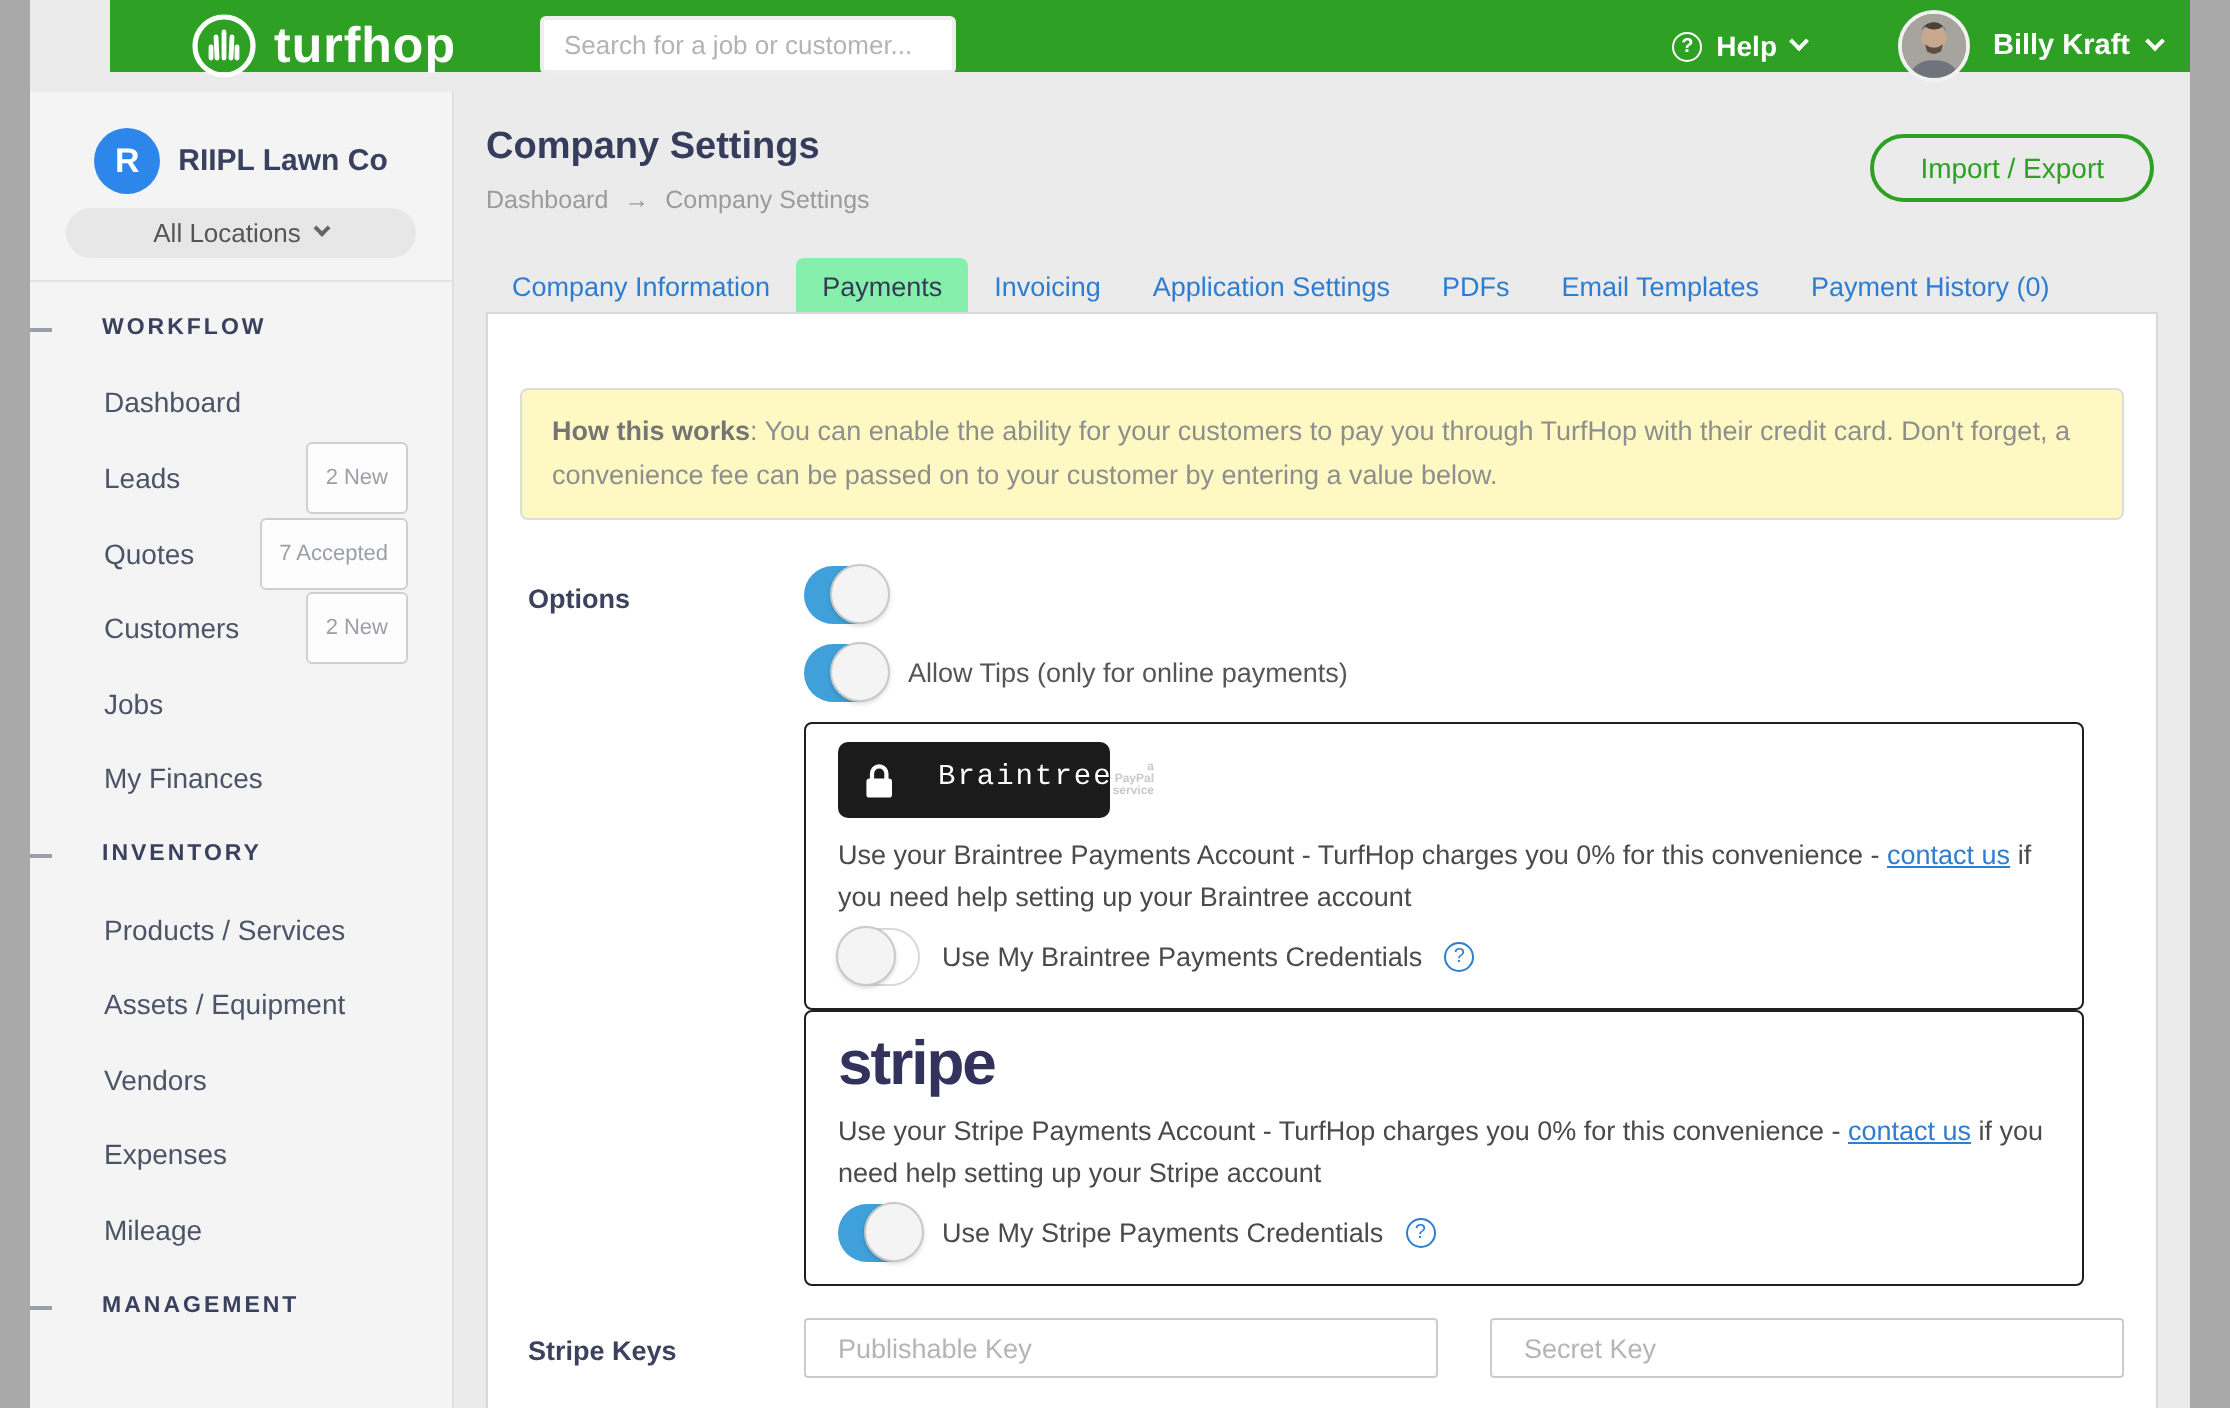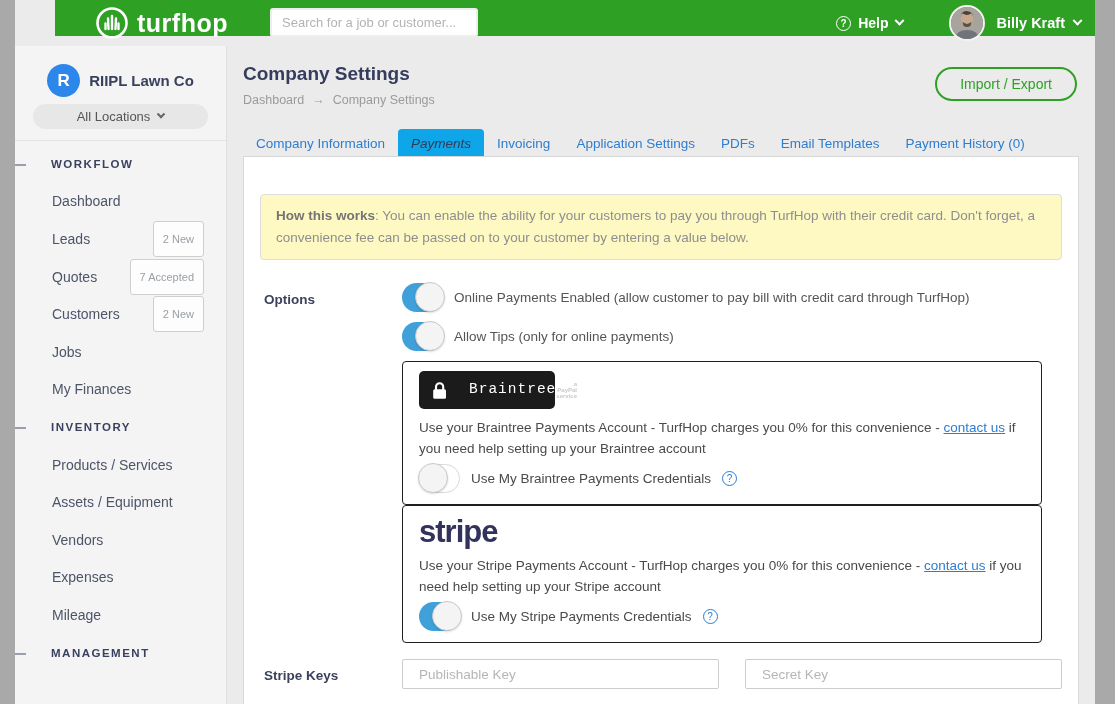--- a/index.html
+++ b/index.html
@@ -45,21 +45,21 @@
 
   
   .main { position:absolute; left:227px; top:46px; right:20px; bottom:0; background:#ebebeb; }
   .page-title { position:absolute; left:16px; top:17px; font-size:19px; font-weight:bold; color:#363d5c; }
   .breadcrumb { position:absolute; left:16px; top:47px; font-size:12.5px; color:#9b9b9b; display:flex; gap:8px; align-items:center; }
   .breadcrumb .crumb { cursor:pointer; }
   .import-btn { position:absolute; right:18px; top:21px; height:34px; padding:3px 23px; background:transparent; border:2px solid #2ea125; border-radius:18px; color:#2ea125; font-size:14px; cursor:pointer; font-family:"Liberation Sans",sans-serif; }
 
   .tabs { position:absolute; left:16px; top:83px; display:flex; align-items:flex-end; }
   .tab { padding:7px 13px 8px; font-size:13.5px; color:#2d7dd2; cursor:pointer; white-space:nowrap; }
-  .tab.active { background:#0ea5e9; color:#343b58; border-radius:4px 4px 0 0;font-style:italic; }
+  .tab.active { background:#86efac; color:#343b58; border-radius:4px 4px 0 0; }
 
   .panel { position:absolute; left:16px; right:16px; top:110px; bottom:-12px; background:#fff; border:1px solid #d8d8d8; }
 
   .infobox { margin:37px 16px 0; border:1px solid #ddd; border-radius:4px; background:#fef9c3; padding:10px 15px; font-size:13.5px; color:#8e8e8e; line-height:22px; }
   .infobox b { color:#757575; }
 
   .form-row { display:flex; margin-top:23px; }
   .row-label { width:158px; padding-left:20px; padding-top:9px; font-size:13.5px; font-weight:bold; color:#3c425c; flex:none; }
   .row-control { flex:1; padding-right:18px; }
 
@@ -221,21 +221,20 @@
         <b>How this works</b><span>: You can enable the ability for your customers to pay you through TurfHop with their credit card. Don't forget, a convenience fee can be passed on to your customer by entering a value below.</span>
       </div>
 
       <div class="form-row">
         <div class="row-label">Options</div>
         <div class="row-control">
           <div class="toggle-row">
             <span class="toggle on">
                 <span class="knob"></span>
               </span>
-            <span class="toggle-label">Online Payments Enabled (allow customer to pay bill with credit card through TurfHop)</span>
           </div>
           <div class="toggle-row">
             <span class="toggle on">
                 <span class="knob"></span>
               </span>
             <span class="toggle-label">Allow Tips (only for online payments)</span>
           </div>
 
           <div class="provider-box" style="margin-left:0; margin-right:18px;">
             <div class="bt-logo">

